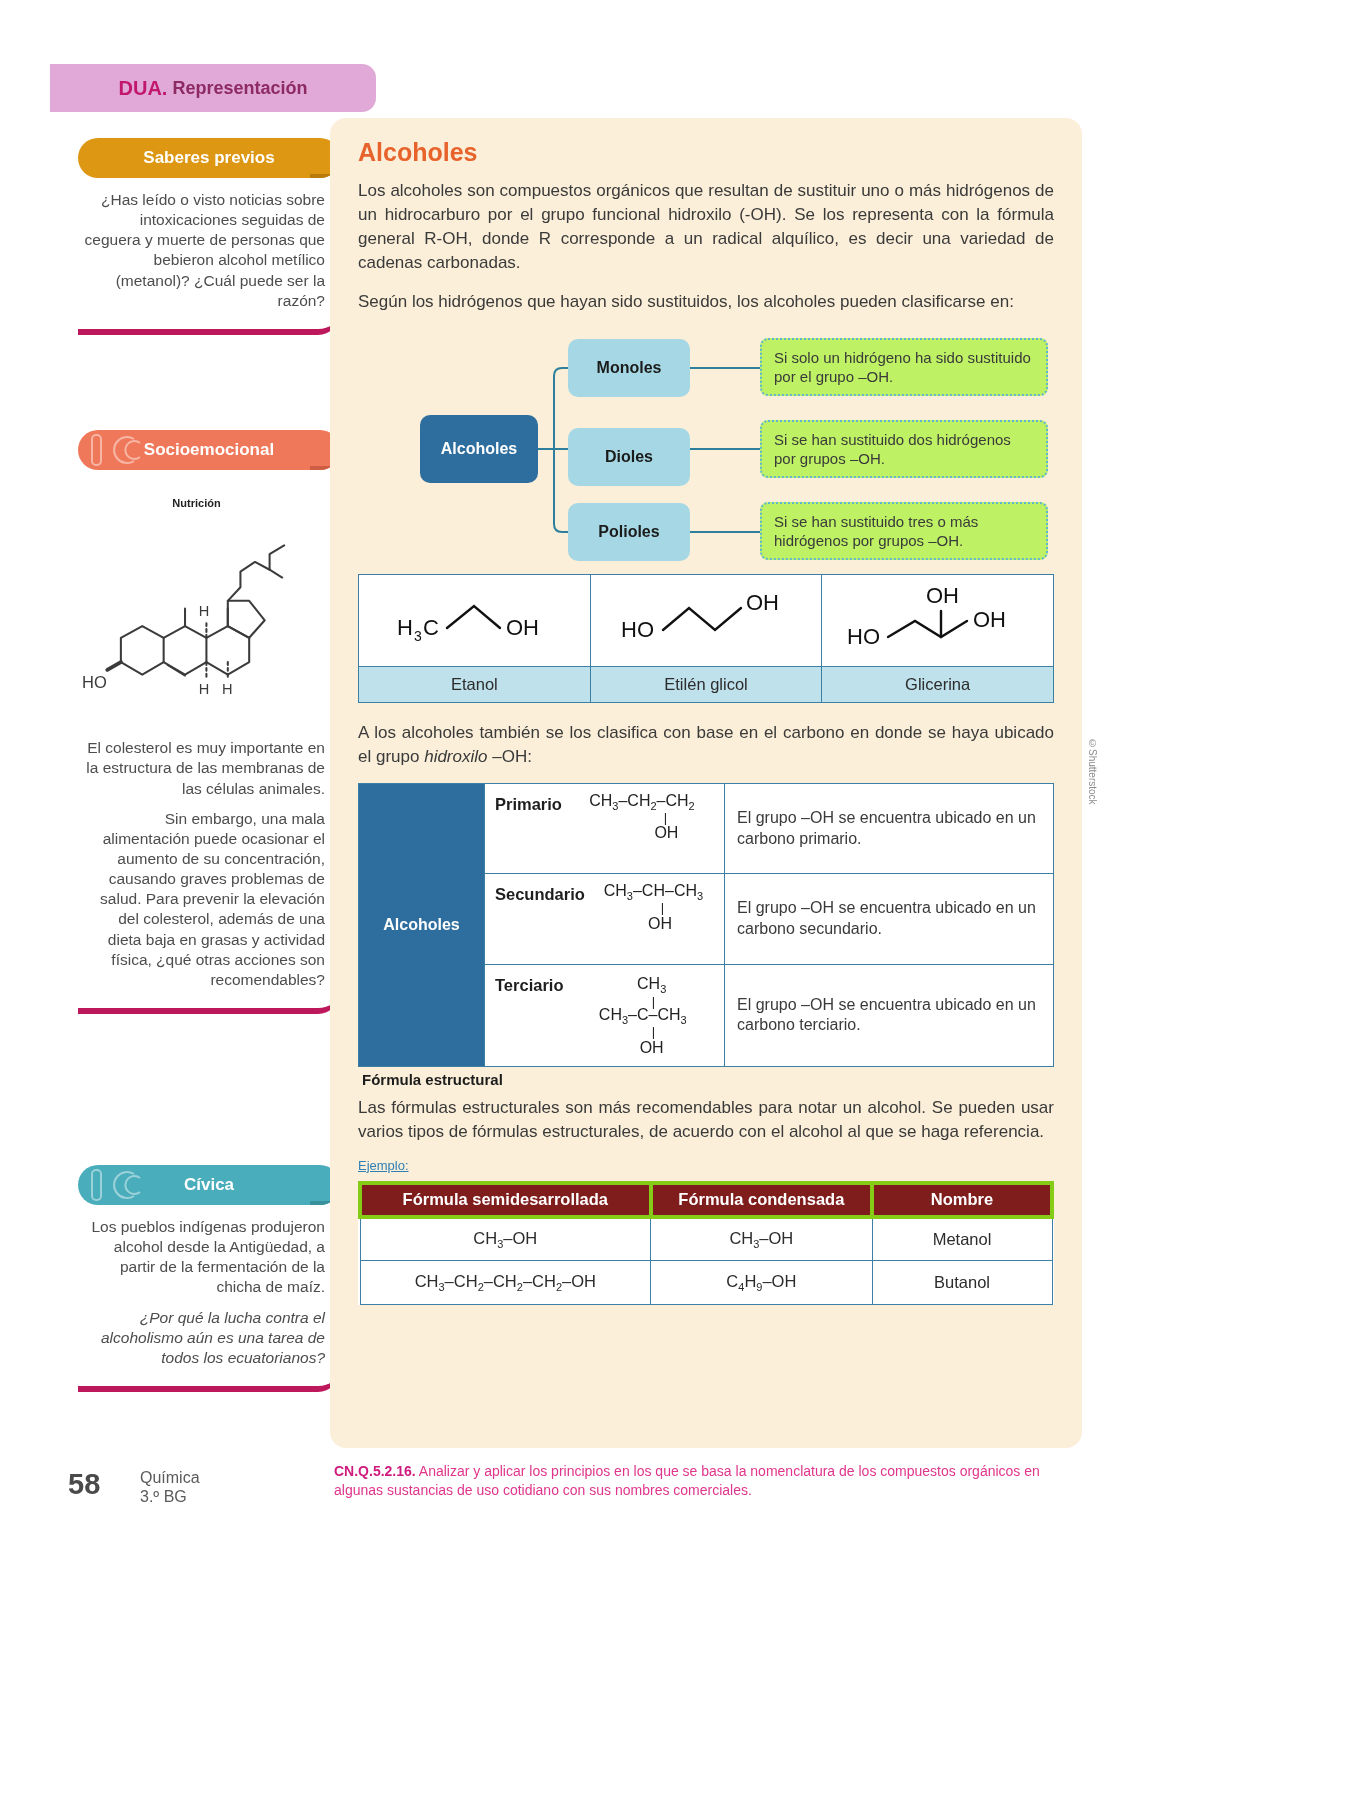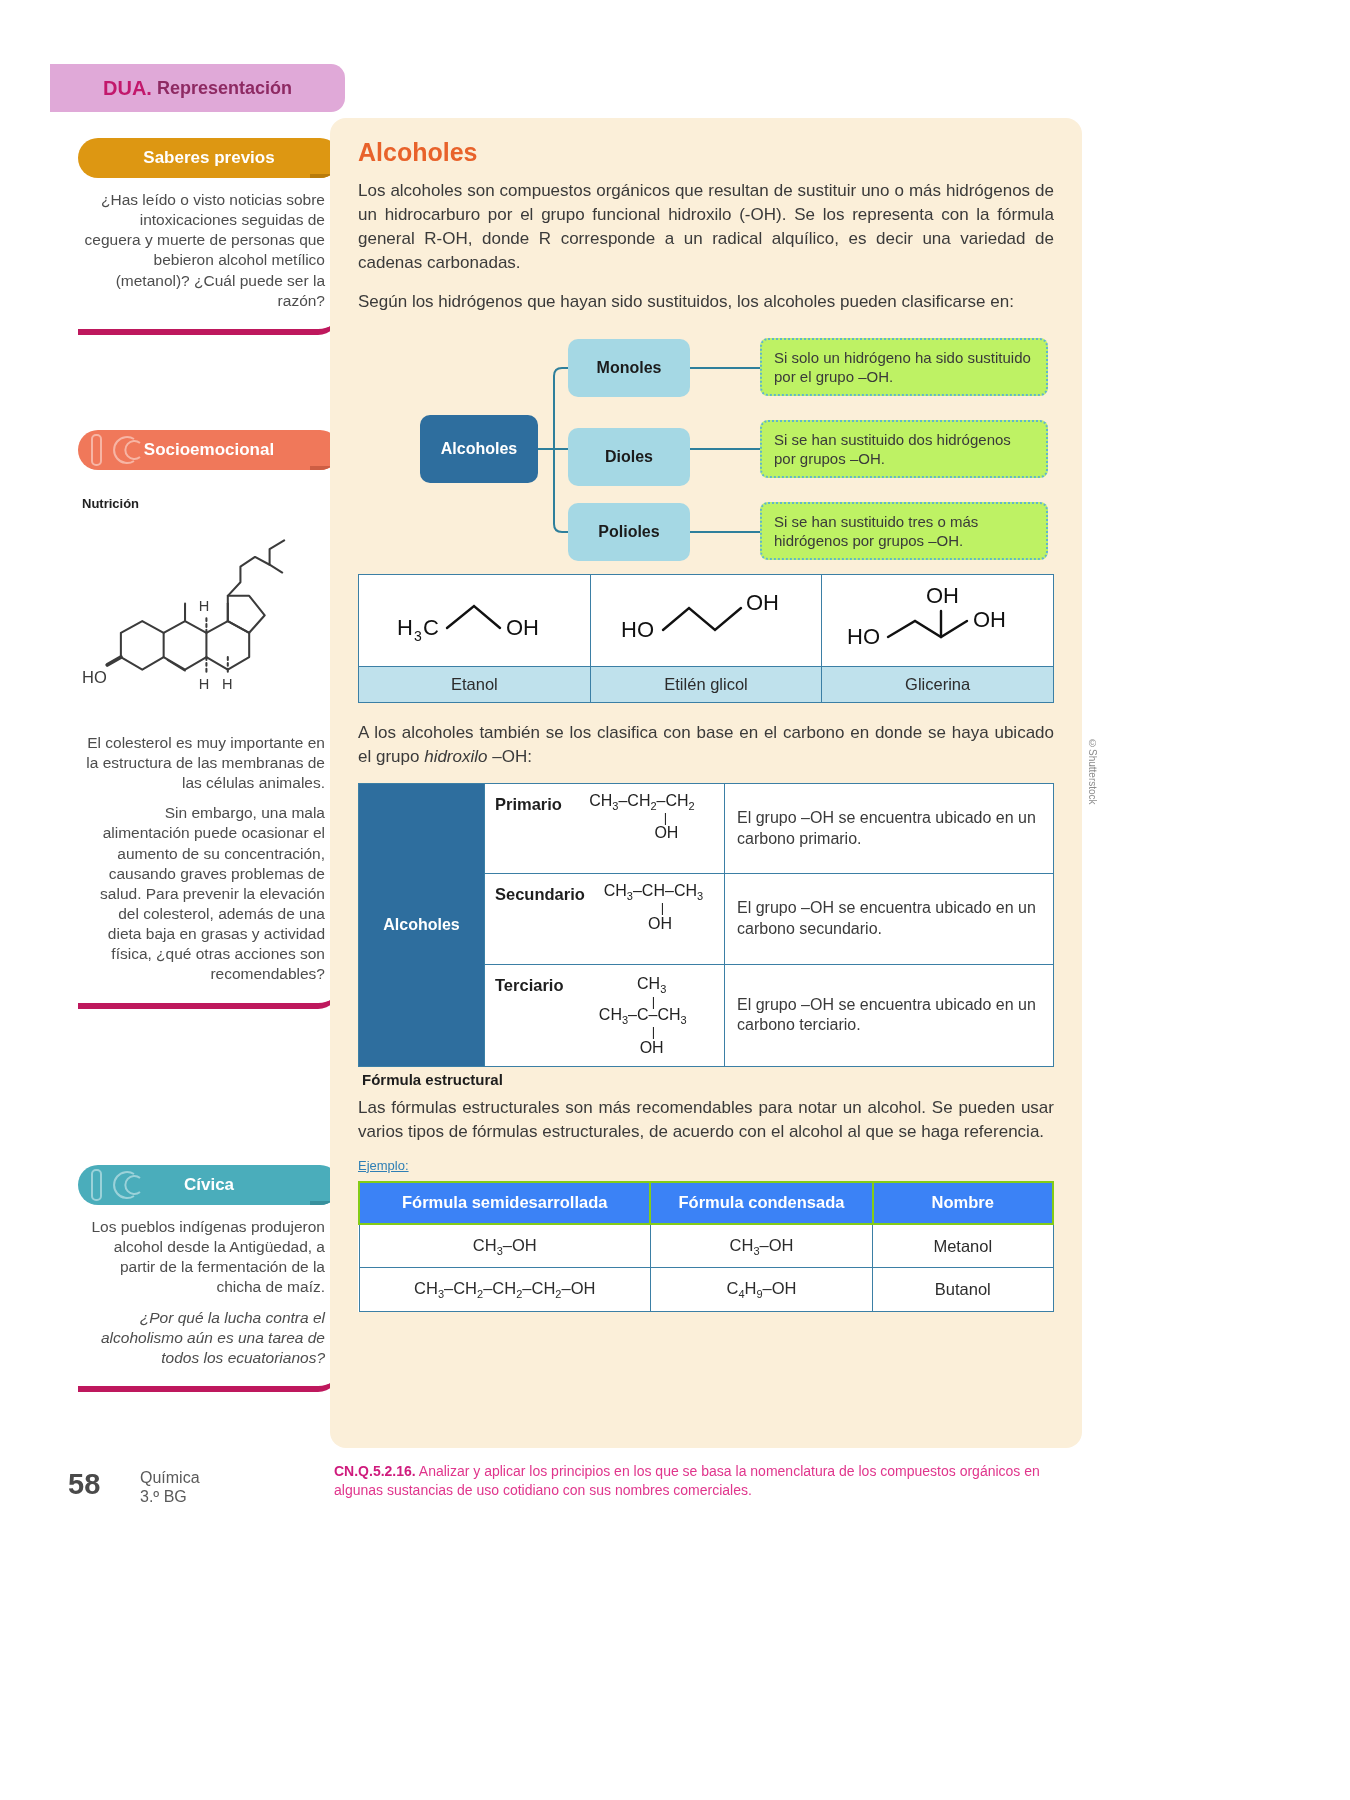--- a/index.html
+++ b/index.html
@@ -8,21 +8,21 @@
     background: #ffffff;
     font-family: "Liberation Sans", sans-serif;
     position: relative;
     overflow: hidden;
   }
   .page { position: relative; width: 1350px; height: 1800px; }
 
   
   .dua-banner {
     position: absolute; left: 50px; top: 64px;
-    width: 295px; height: 48px;
+    width: 326px; height: 48px;
     background: #e0a9d8;
     border-radius: 0 14px 14px 0;
     display: flex; align-items: center; justify-content: center;
     gap: 5px;
   }
   .dua-strong { font-weight: bold; font-size: 20px; color: #c2186c; }
   .dua-rest { font-weight: bold; font-size: 18px; color: #8e2a63; }
 
   
   .side-box { position: absolute; width: 262px; left: 78px; }
@@ -63,22 +63,22 @@
   #socio-box { top: 430px; }
   #socio-box .side-tab { background: #f0785a; }
   #socio-box .tab-shadow { background: #cd5e44; border-radius: 0 0 6px 6px; }
 
   
   #civica-box { top: 1165px; }
   #civica-box .side-tab { background: #4aadbb; }
   #civica-box .tab-shadow { background: #38909d; border-radius: 0 0 6px 6px; }
 
   .nutricion-title {
-    text-align: left; font-weight: bold; font-size: 13px;
-    color: #222; margin: 14px 14px 12px 0;
+    text-align: center; font-weight: bold; font-size: 11px;
+    color: #222; margin: 14px 14px 20px 0;
   }
   .chol-wrap { width: 100%; display: block; margin-bottom: 8px; }
 
   
   .main-panel {
     position: absolute; left: 330px; top: 118px;
     width: 752px; height: 1330px;
     background: #fbefd9;
     border-radius: 16px;
   }
@@ -174,22 +174,22 @@
   h2.sec-title {
     font-size: 15px; font-weight: bold; color: #1d1d1d;
     margin: 4px 0 8px 4px;
   }
   .ejemplo { font-size: 13px; color: #2f7fb5; margin: 12px 0 8px 0; text-decoration: underline; }
 
   .fin-table {
     border-collapse: collapse; width: 100%; background: #fff;
   }
   .fin-table th {
-    background: #3b82f6; color: #fff; font-weight: bold;
-    font-size: 16.5px; height: 42px; border: 2px solid #84cc16;
+    background: #7f1d1d; color: #fff; font-weight: bold;
+    font-size: 16.5px; height: 34px; border: 4px solid #84cc16;
   }
   .fin-table td {
     border: 1px solid #3b7fa5; text-align: center;
     height: 44px; font-size: 16.5px; color: #2c2c2c;
   }
   .fin-table .sub { font-size: 11px; vertical-align: sub; }
 
   
   .footer-code {
     position: absolute; left: 334px; top: 1462px;

